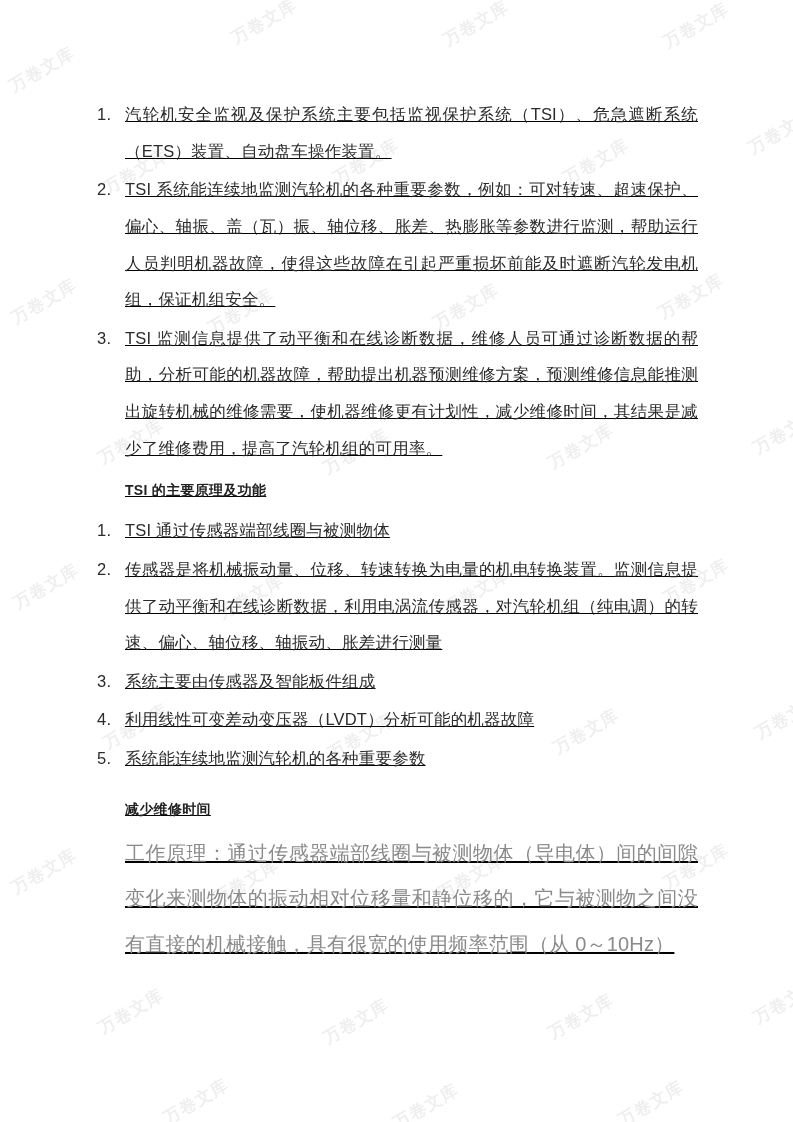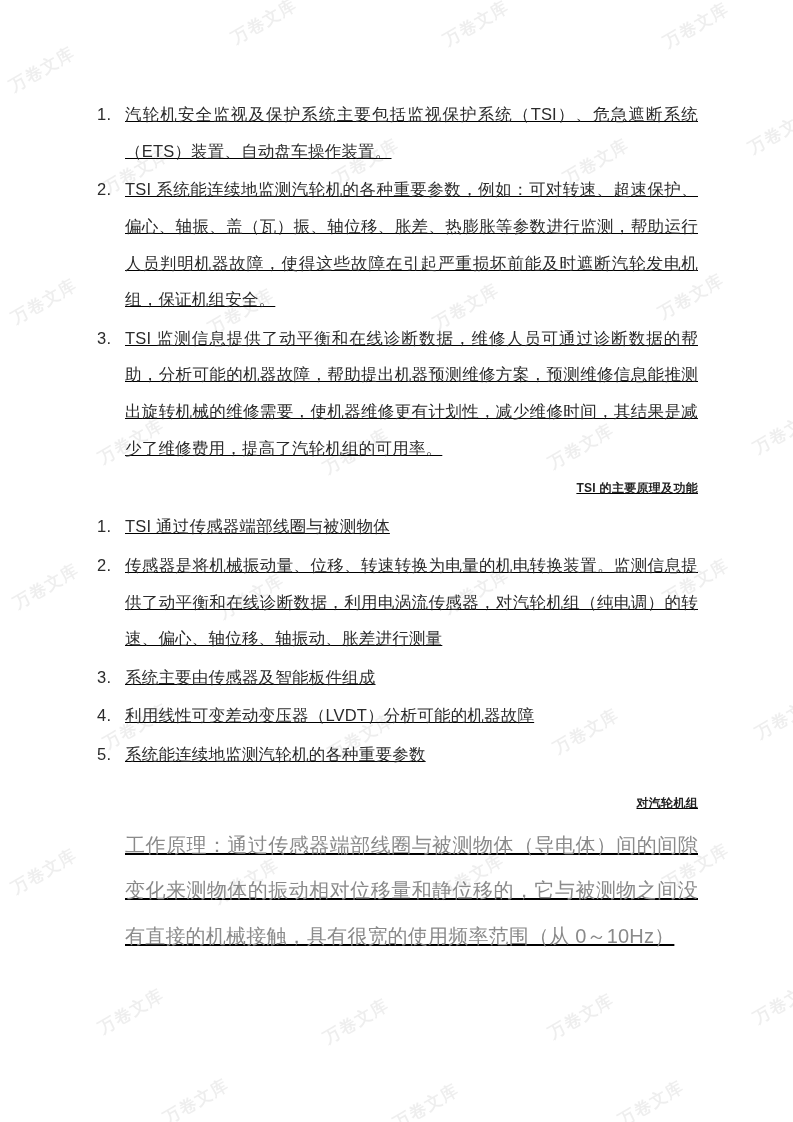--- a/index.html
+++ b/index.html
@@ -62,28 +62,27 @@
   ol.doclist > li::before {
     content: counter(item) ".";
     position: absolute;
     left: 2px;
     top: 0;
     font-size: 16.5px;
     line-height: 2.22;
     color: #2b2b2b;
   }
   h3.sub {
-    font-size: 12px;
+    font-size: 14px;
     font-weight: 700;
     color: #222;
     margin: 10px 0 8px 0;
     padding-left: 30px;
     letter-spacing: 0.3px;
     line-height: 2.0;
-    text-align: right;
   }
   .para-block {
     padding-left: 30px;
     margin-top: 4px;
   }
   .para-block p {
     margin: 0;
     font-size: 20px;
     line-height: 2.28;
     color: #8a8a8a;
@@ -156,20 +155,20 @@
     <ol class="doclist">
       <li>TSI 通过传感器端部线圈与被测物体</li>
       <li>传感器是将机械振动量、位移、转速转换为电量的机电转换装置。监测信息提供了动平衡和在线诊断数据，利用电涡流传感器，对汽轮机组（纯电调）的转速、偏心、轴位移、轴振动、胀差进行测量</li>
       <li>系统主要由传感器及智能板件组成</li>
       <li>利用线性可变差动变压器（LVDT）分析可能的机器故障</li>
       <li>系统能连续地监测汽轮机的各种重要参数</li>
     </ol>
 
     <div class="section-gap"></div>
 
-    <h3 class="sub">对汽轮机组</h3>
+    <h3 class="sub">减少维修时间</h3>
 
     <div class="para-block">
       <p>工作原理：通过传感器端部线圈与被测物体（导电体）间的间隙变化来测物体的振动相对位移量和静位移的，它与被测物之间没有直接的机械接触，具有很宽的使用频率范围（从 0～10Hz）</p>
     </div>
 
   </div>
 </div>
 
 </body></html>

